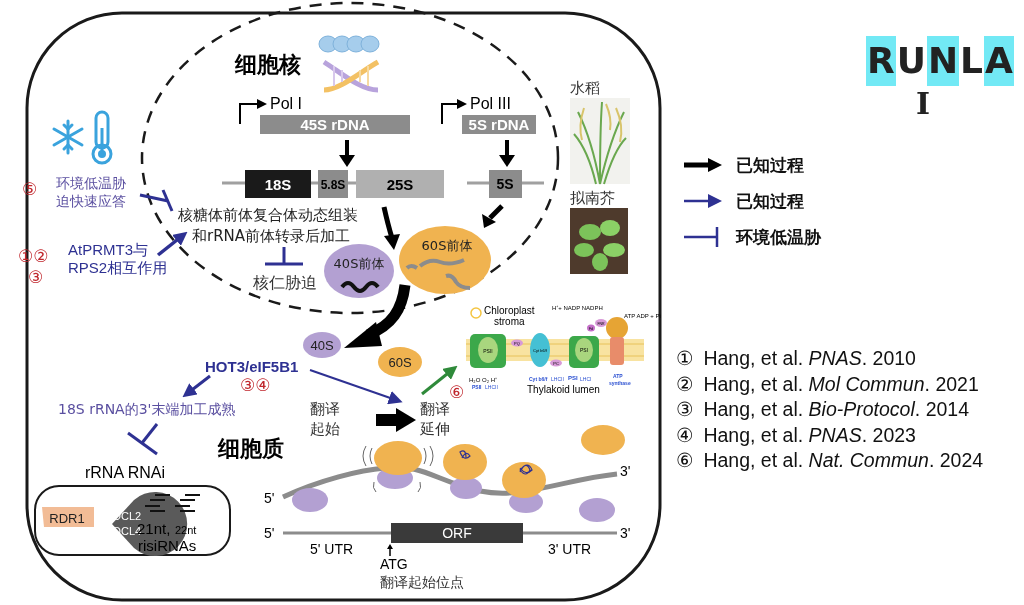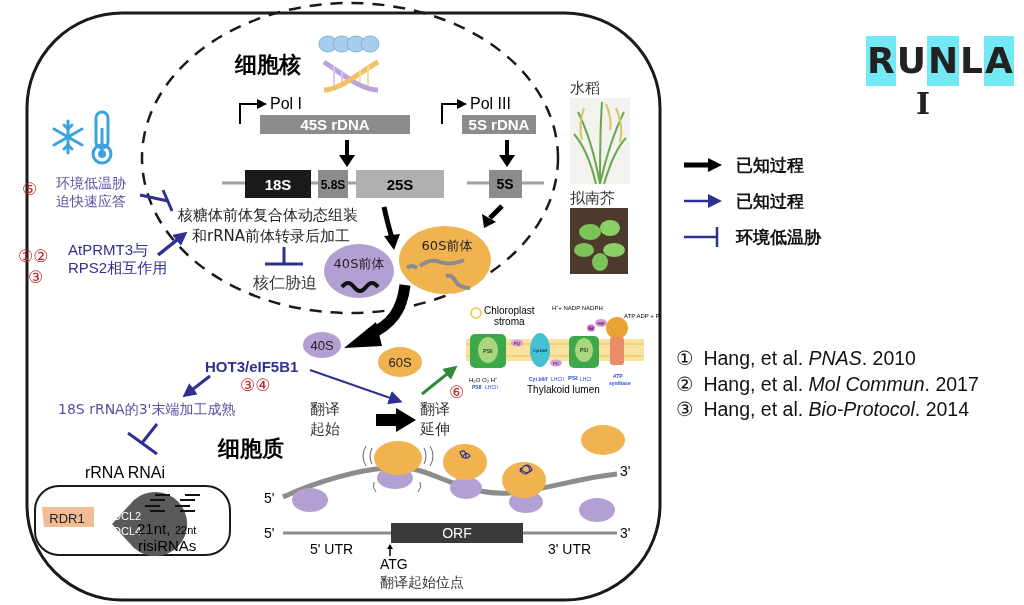--- a/index.html
+++ b/index.html
@@ -358,15 +358,17 @@
     <svg width="50" height="30">
       <line x1="4" y1="15" x2="36" y2="15" stroke="#2e3192" stroke-width="2.5"></line>
       <line x1="37" y1="5" x2="37" y2="25" stroke="#2e3192" stroke-width="2.5"></line>
     </svg>
     <span class="lbl">环境低温胁</span>
   </div>
 </div>
 
 <div id="refs">
   <div class="ref"><span class="num">①</span> <span>Hang, et al.</span> <span class="journal">PNAS</span>. <span>2010</span></div>
-  <div class="ref"><span class="num">②</span> <span>Hang, et al.</span> <span class="journal">Mol Commun</span>. <span>2017</span></div>
+  <div class="ref"><span class="num">②</span> <span>Hang, et al.</span> <span class="journal">Mol Commun</span>. <span>2021</span></div>
   <div class="ref"><span class="num">③</span> <span>Hang, et al.</span> <span class="journal">Bio-Protocol</span>. <span>2014</span></div>
+  <div class="ref"><span class="num">④</span> <span>Hang, et al.</span> <span class="journal">PNAS</span>. <span>2023</span></div>
+  <div class="ref"><span class="num">⑥</span> <span>Hang, et al.</span> <span class="journal">Nat. Commun</span>. <span>2024</span></div>
 </div>
 
 </body></html>

